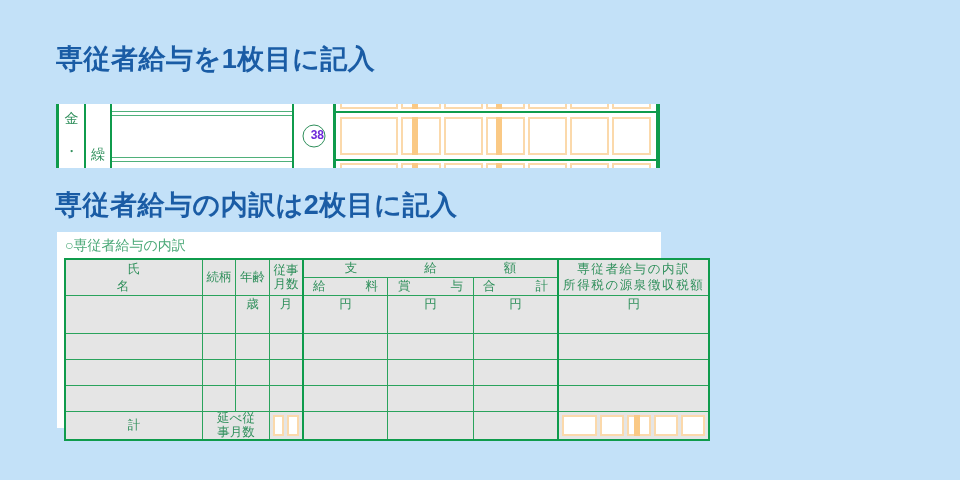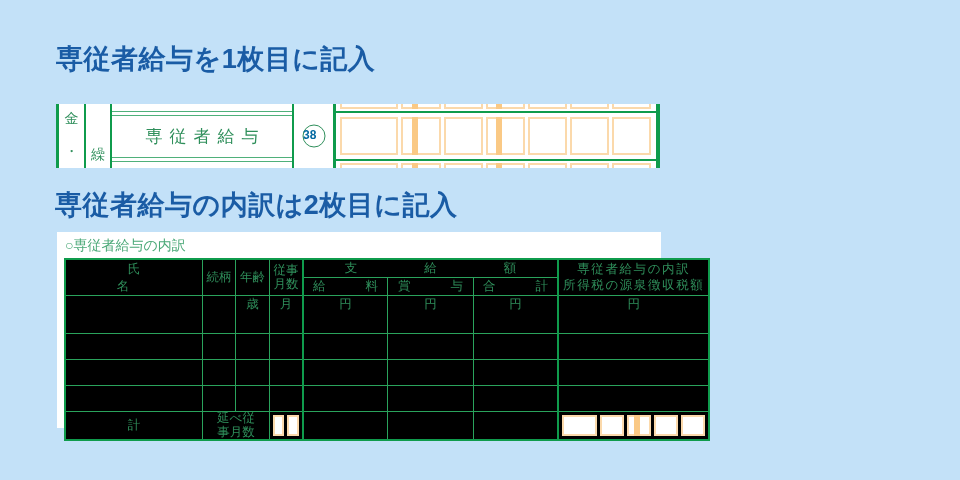--- a/index.html
+++ b/index.html
@@ -110,24 +110,24 @@
     border-right: 3px solid #0f9b4c;
     position: relative;
   }
   .circled-num {
     position: absolute;
     left: 50%; top: 50%;
     transform: translate(-50%, -50%);
     width: 21px; height: 21px;
     border: 1.6px solid #2f8f5b;
     border-radius: 50%;
-    color: #0369a1;
+    color: #6d28d9;
     font-size: 12px;
     line-height: 19px;
-    text-align: left;
+    text-align: right;
     font-weight: bold;
   }
   .col-boxes {
     flex: 1;
     box-sizing: border-box;
     border-right: 4px solid #0f9b4c;
     position: relative;
   }
   .col-boxes .dbl-top2 {
     position: absolute; left: 0; right: 0; top: 7px;
@@ -185,21 +185,21 @@
     white-space: nowrap;
   }
   #breakdown-table {
     position: absolute;
     left: 7px;
     top: 26px;
     width: 646px;
     border-collapse: collapse;
     table-layout: fixed;
     border: 2.5px solid #0f9b4c;
-    background: #000000;
+    background: #e5e5e5;
   }
   #breakdown-table td, #breakdown-table th {
     border: 1.4px solid #2aa35c;
     color: #2f8f5b;
     font-weight: normal;
     font-size: 12.5px;
     padding: 0;
     text-align: center;
     vertical-align: middle;
     position: relative;
@@ -247,21 +247,20 @@
       <span class="ch-top">金</span>
       <span class="ch-bot">・</span>
     </div>
 
     <div class="col-kuri">
       <span class="ch-bot">繰</span>
     </div>
 
     <div class="col-label">
       <div class="dbl-top"></div>
-      <div class="lbl-text">専従者給与</div>
       <div class="dbl-bot"></div>
     </div>
 
     <div class="col-num">
       <div class="circled-num">38</div>
     </div>
 
     <div class="col-boxes">
       <div class="dbl-top2"></div>
       <div class="boxrow partial-top" id="strip-boxes-above">

